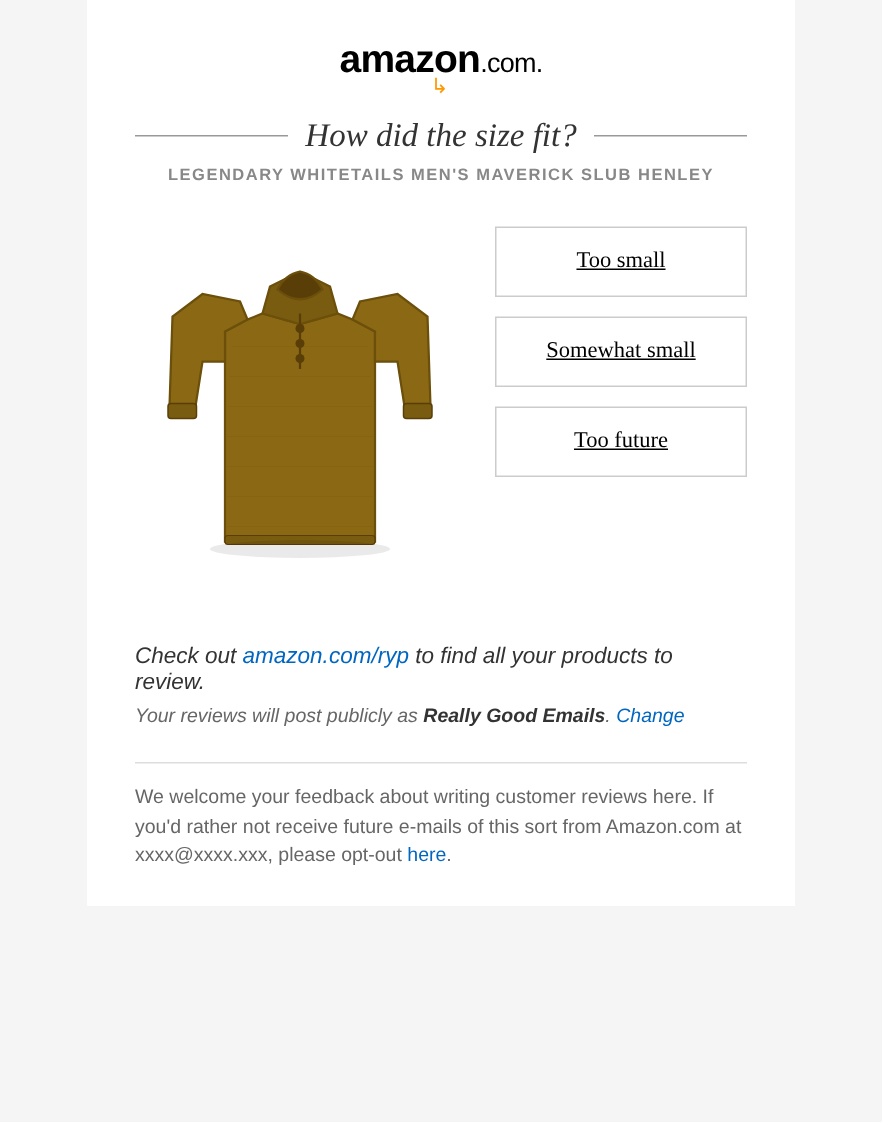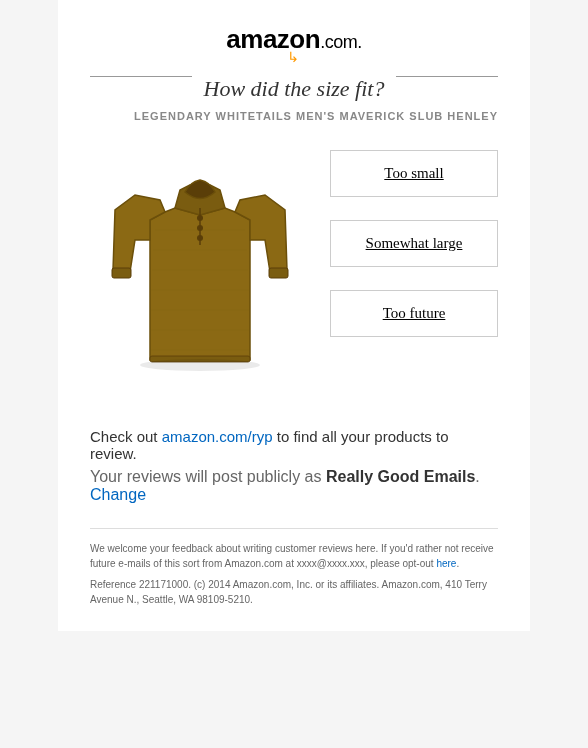--- a/index.html
+++ b/index.html
@@ -35,40 +35,40 @@
     .logo-smile {
       display: block;
       text-align: center;
       color: #FF9900;
       font-size: 14px;
       margin-top: -6px;
       letter-spacing: 2px;
     }
     .divider-line {
       display: flex;
-      align-items: flex-start;
+      align-items: center;
       margin: 10px 0 8px 0;
     }
     .divider-line::before,
     .divider-line::after {
       content: '';
       flex: 1;
       height: 1px;
       background: #999;
     }
     .divider-title {
       font-family: Georgia, serif;
       font-style: italic;
       font-size: 22px;
       color: #333;
       padding: 0 12px;
       white-space: nowrap;
     }
     .product-subtitle {
-      text-align: right;
+      text-align: center;
       font-family: Arial, sans-serif;
       font-size: 11px;
       font-weight: bold;
       color: #888;
       letter-spacing: 1px;
       text-transform: uppercase;
       margin-bottom: 18px;
     }
     
     .main-content {
@@ -86,71 +86,72 @@
     }
     
     .shirt-svg {
       width: 210px;
       height: 260px;
     }
     .size-options {
       flex: 1;
       display: flex;
       flex-direction: column;
-      gap: 23px;
+      gap: 13px;
       padding-top: 10px;
     }
     .size-btn {
       display: block;
       width: 100%;
       padding: 14px 10px;
       border: 1px solid #ccc;
       background: #fff;
       text-align: center;
       font-family: Georgia, serif;
       font-size: 15px;
       color: #000;
       text-decoration: underline;
       cursor: pointer;
     }
     
     .footer-section {
       margin-bottom: 24px;
+      font-style: italic;
     }
     .check-out-text {
       font-family: Arial, sans-serif;
       font-size: 15px;
       color: #333;
       margin-bottom: 6px;
     }
     .check-out-text a, .check-out-text .amazon-link {
       color: #0066c0;
       text-decoration: none;
     }
     .reviews-note {
       font-family: Arial, sans-serif;
-      font-size: 16px;
+      font-size: 13px;
       color: #666;
       margin-bottom: 12px;
     }
     .reviews-note strong {
       color: #333;
     }
     .reviews-note a {
       color: #0066c0;
       text-decoration: none;
     }
     .footer-divider {
       height: 1px;
       background: #ddd;
       margin-bottom: 12px;
     }
     .footer-fine-print {
       font-family: Arial, sans-serif;
-      font-size: 10px;
+      font-size: 13px;
       color: #666;
       line-height: 1.5;
     }
     .footer-fine-print a {
       color: #0066c0;
       text-decoration: none;
     }
   </style>
 </head>
 <body>
@@ -213,35 +214,34 @@
         <rect x="174" y="128" width="19" height="10" rx="2" fill="#7A5C10" stroke="#5a3e08" stroke-width="1"></rect>
 
         <rect x="55" y="216" width="100" height="6" rx="2" fill="#7A5C10" stroke="#5a3e08" stroke-width="0.8"></rect>
 
         <ellipse cx="105" cy="225" rx="60" ry="6" fill="#00000015"></ellipse>
       </svg>
     </div>
 
     <div class="size-options">
       <button class="size-btn">Too small</button>
-      <button class="size-btn">Somewhat large</button>
+      <button class="size-btn">Somewhat small</button>
       <button class="size-btn">Too future</button>
     </div>
   </div>
 
   <div class="footer-section">
     <p class="check-out-text">
       <span>Check out </span><a href="#" class="amazon-link">amazon.com/ryp</a><span> to find all your products to review.</span>
     </p>
     <p class="reviews-note">
       <span>Your reviews will post publicly as </span><strong>Really Good Emails</strong><span>. </span><a href="#">Change</a>
     </p>
   </div>
 
   <div class="footer-divider"></div>
 
   <div class="footer-fine-print">
     <p>
       <span>We welcome your feedback about writing customer reviews here. If you'd rather not receive future e-mails of this sort from Amazon.com at xxxx@xxxx.xxx, please opt-out </span><a href="#">here</a><span>.</span>
     </p>
-    <p style="margin-top:6px;">Reference 221171000. (c) 2014 Amazon.com, Inc. or its affiliates. Amazon.com, 410 Terry Avenue N., Seattle, WA 98109-5210.</p>
   </div>
 </div>
 
 </body></html>

